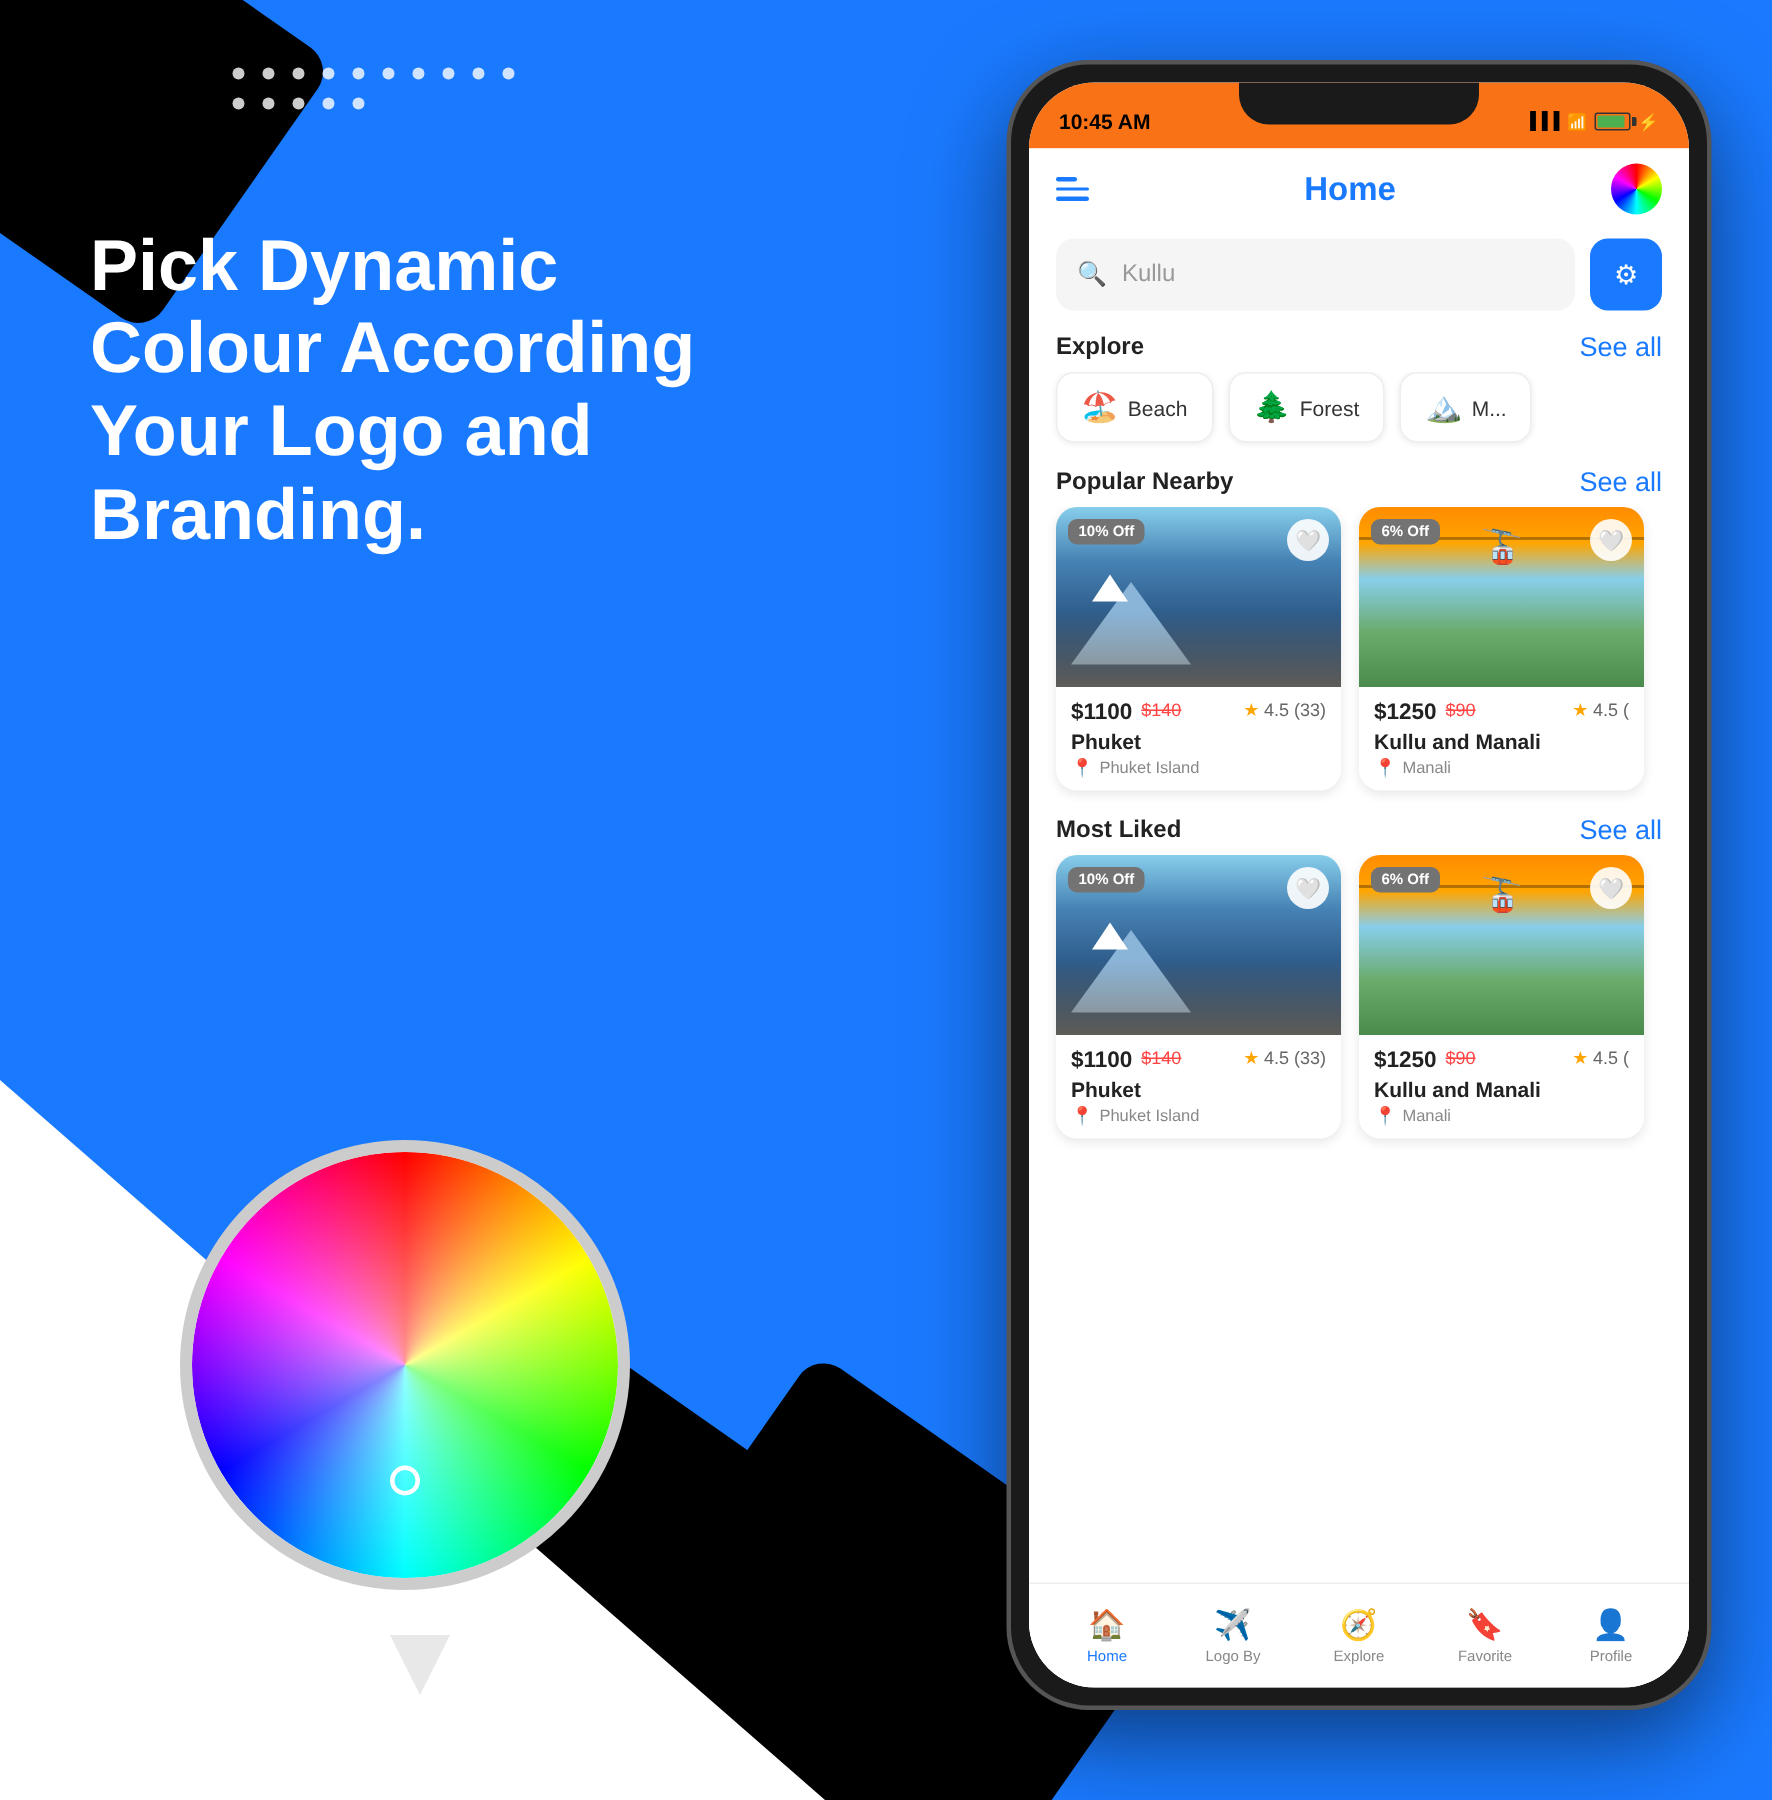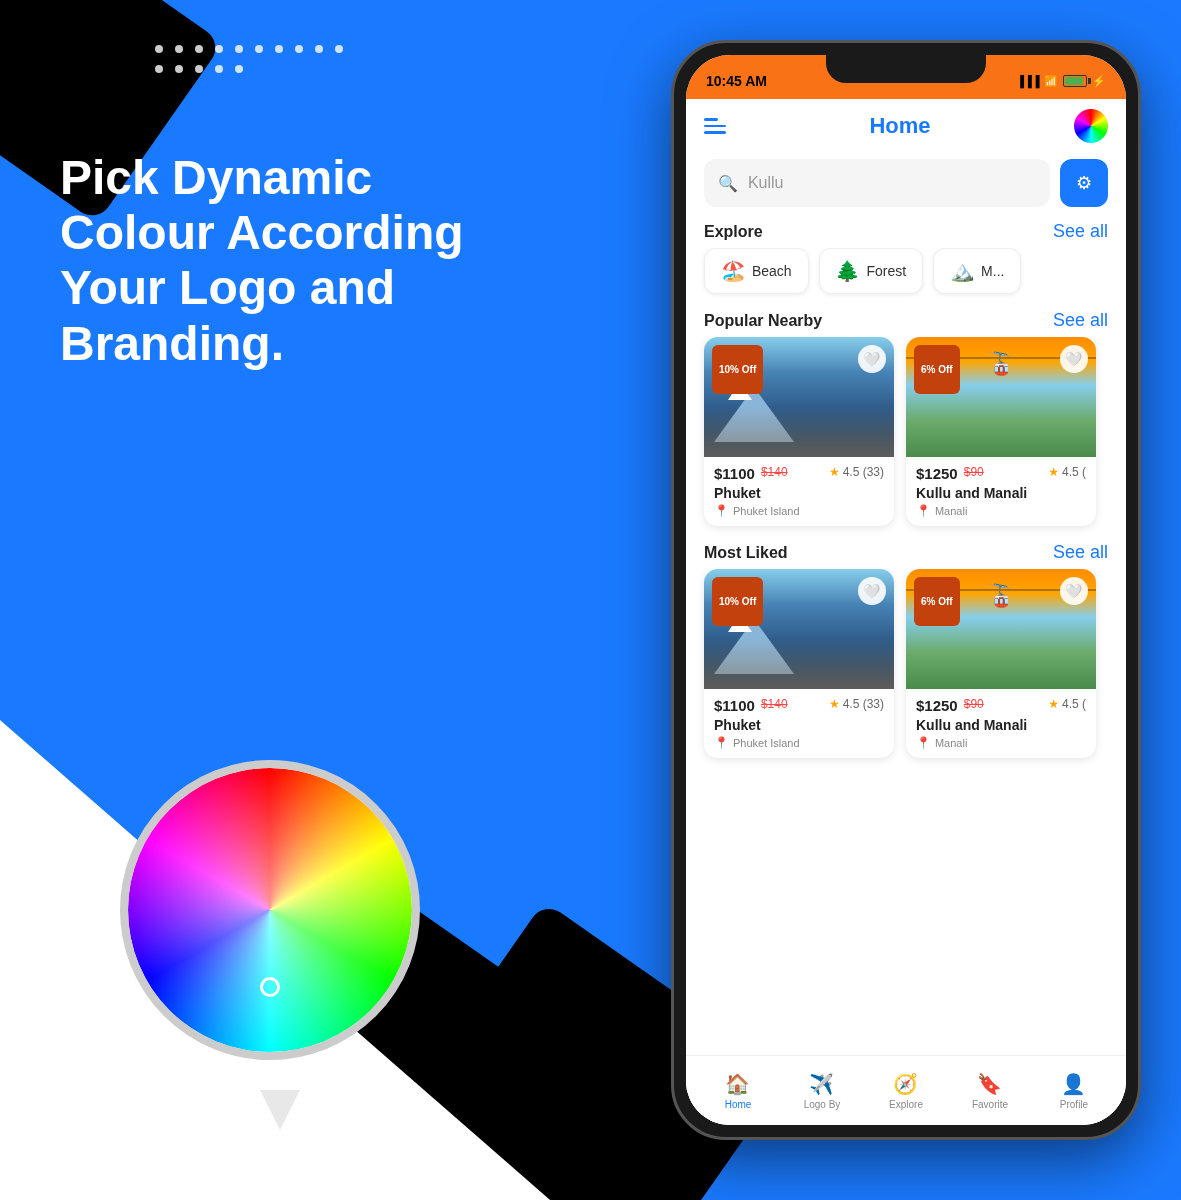--- a/index.html
+++ b/index.html
@@ -373,25 +373,25 @@
     
     .img-kullu {
       background: linear-gradient(180deg, #ff8c00 0%, #ffa500 20%, #87ceeb 40%, #6aaa6a 70%, #4a8a4a 100%);
       position: relative;
     }
 
     .card-badge {
       position: absolute;
       top: 8px;
       left: 8px;
-      background: #c2410c;
+      background: #737373;
       color: #fff;
       font-size: 10px;
       font-weight: 700;
-      padding: 19px 7px;
+      padding: 3px 7px;
       border-radius: 6px;
     }
     .card-heart {
       position: absolute;
       top: 8px;
       right: 8px;
       width: 28px;
       height: 28px;
       background: rgba(255,255,255,0.9);
       border-radius: 50%;

